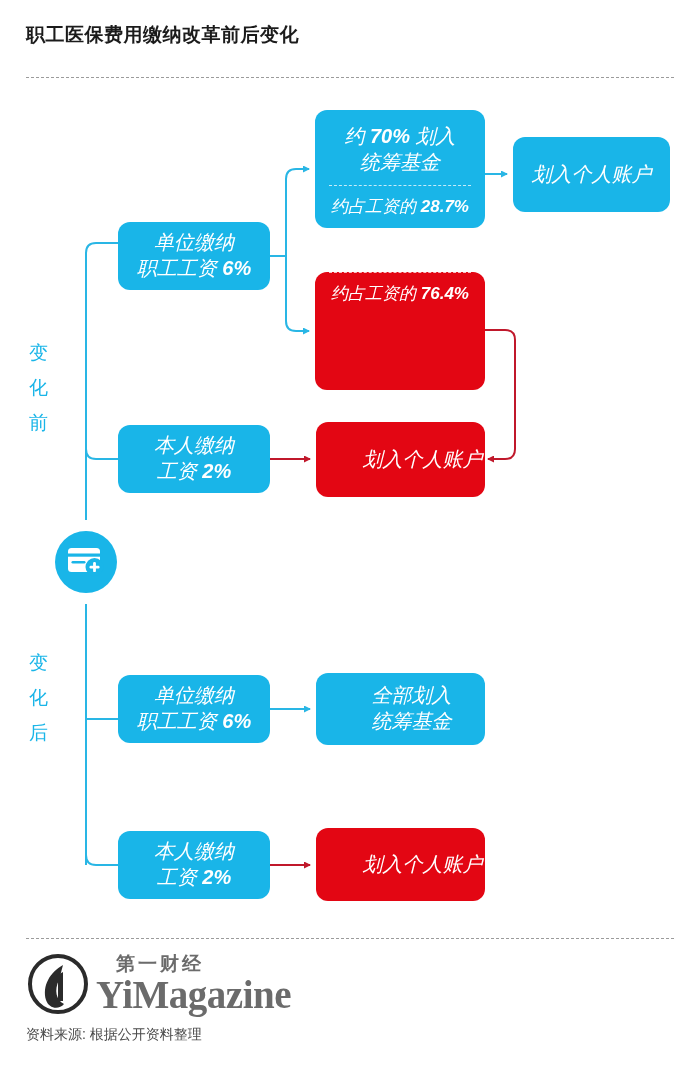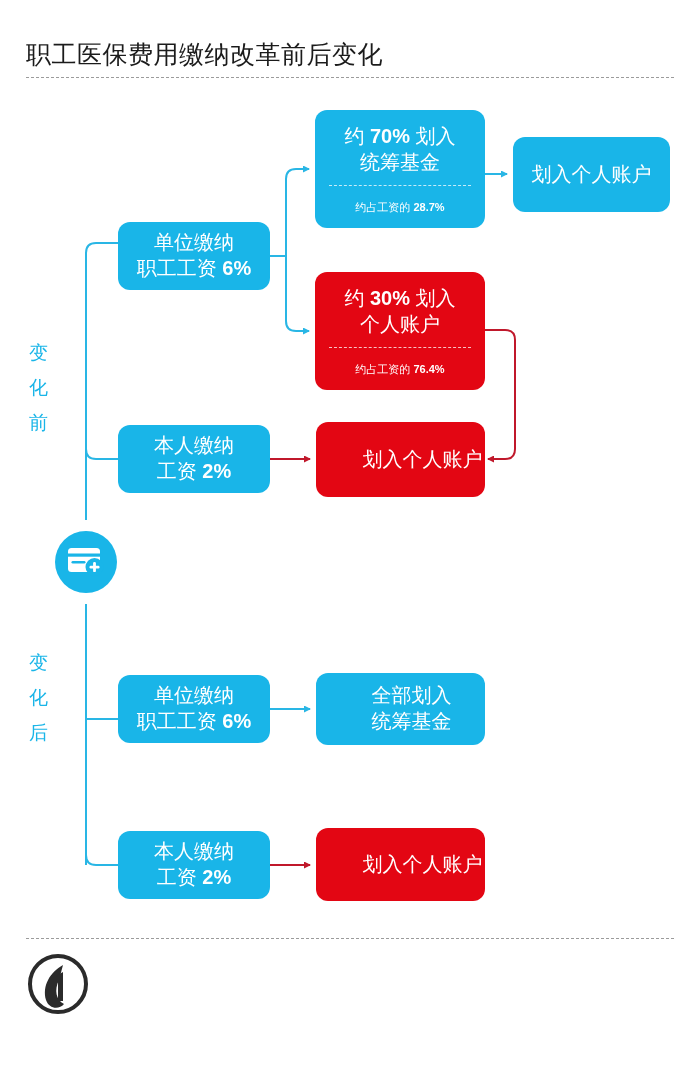--- a/index.html
+++ b/index.html
@@ -13,26 +13,25 @@
     width:700px;
     height:1068px;
     background:#ffffff;
     overflow:hidden;
   }
 
   
   .title{
     position:absolute;
     left:26px; top:22px;
-    font-size:25px;
-    font-weight:normal;
+    font-size:19px;
+    font-weight:bold;
     color:#1b1b1b;
     letter-spacing:0.5px;
     white-space:nowrap;
-    margin-top:16px;
   }
   .rule{
     position:absolute;
     left:26px;
     width:648px;
     height:0;
     border-top:1px dashed #9b9b9b;
   }
   .rule-top{ top:77px; }
   .rule-bottom{ top:938px; }
@@ -50,20 +49,21 @@
     position:absolute;
     box-sizing:border-box;
     border-radius:12px;
     display:flex;
     flex-direction:column;
     align-items:center;
     justify-content:center;
     color:#ffffff;
     text-align:center;
     line-height:1.28;
+    font-style:italic;
   }
   .node.blue{ background:#19B5E8; }
   .node.red { background:#E30613;padding-left:44px; }
 
   .node .ln{ display:block; white-space:nowrap; }
   .node .b{ font-weight:bold; }
 
   .node-main{ font-size:20px; }
 
   
@@ -83,21 +83,21 @@
     margin:0 auto;
     border-top:1px dashed rgba(255,255,255,.75);
     height:0;
   }
   .node.split .bot{
     height:42px;
     width:100%;
     display:flex;
     align-items:center;
     justify-content:center;
-    font-size:11px;
+    font-size:17px;
   }
 
   
   .side-label{
     position:absolute;
     width:34px;
     color:#19B5E8;
     font-size:19px;
     text-align:center;
     line-height:1.85;
@@ -240,24 +240,20 @@
     <div class="bot">
       <span>约占工资的</span>&nbsp;<span class="b">28.7%</span>
     </div>
   </div>
 
   <div class="node blue node-main" style="left:513px; top:137px; width:157px; height:75px;">
     <span class="ln">划入个人账户</span>
   </div>
 
   <div class="node red split" style="left:315px; top:272px; width:170px; height:118px;">
-    <div class="top">
-      <span class="ln"><span>约</span> <span class="b">30%</span> <span>划入</span></span>
-      <span class="ln">个人账户</span>
-    </div>
     <div class="divider"></div>
     <div class="bot">
       <span>约占工资的</span>&nbsp;<span class="b">76.4%</span>
     </div>
   </div>
 
   <div class="node blue node-main" style="left:118px; top:425px; width:152px; height:68px;">
     <span class="ln">本人缴纳</span>
     <span class="ln"><span>工资</span> <span class="b">2%</span></span>
   </div>
@@ -286,16 +282,21 @@
   </div>
 
   <div class="rule rule-bottom"></div>
 
   <div class="logo-wrap">
     <svg class="logo-mark" viewBox="0 0 64 64">
       <circle cx="32" cy="32" r="28" fill="none" stroke="#2b2b2b" stroke-width="4"></circle>
       <path d="M37 13 C24 20, 16 34, 20 48 C23 57, 33 58, 38 52 C30 48, 28 38, 33 28 Z" fill="#2b2b2b"></path>
       <path d="M30 24 L37 20 L37 49 L32 49 L32 25 Z" fill="#2b2b2b"></path>
     </svg>
-  </div>
-
+    <div class="logo-text">
+      <div class="logo-cn">第一财经</div>
+      <div class="logo-en">YiMagazine</div>
+    </div>
+  </div>
+
+  <div class="source">资料来源: 根据公开资料整理</div>
 
 </div>
 
 </body></html>

